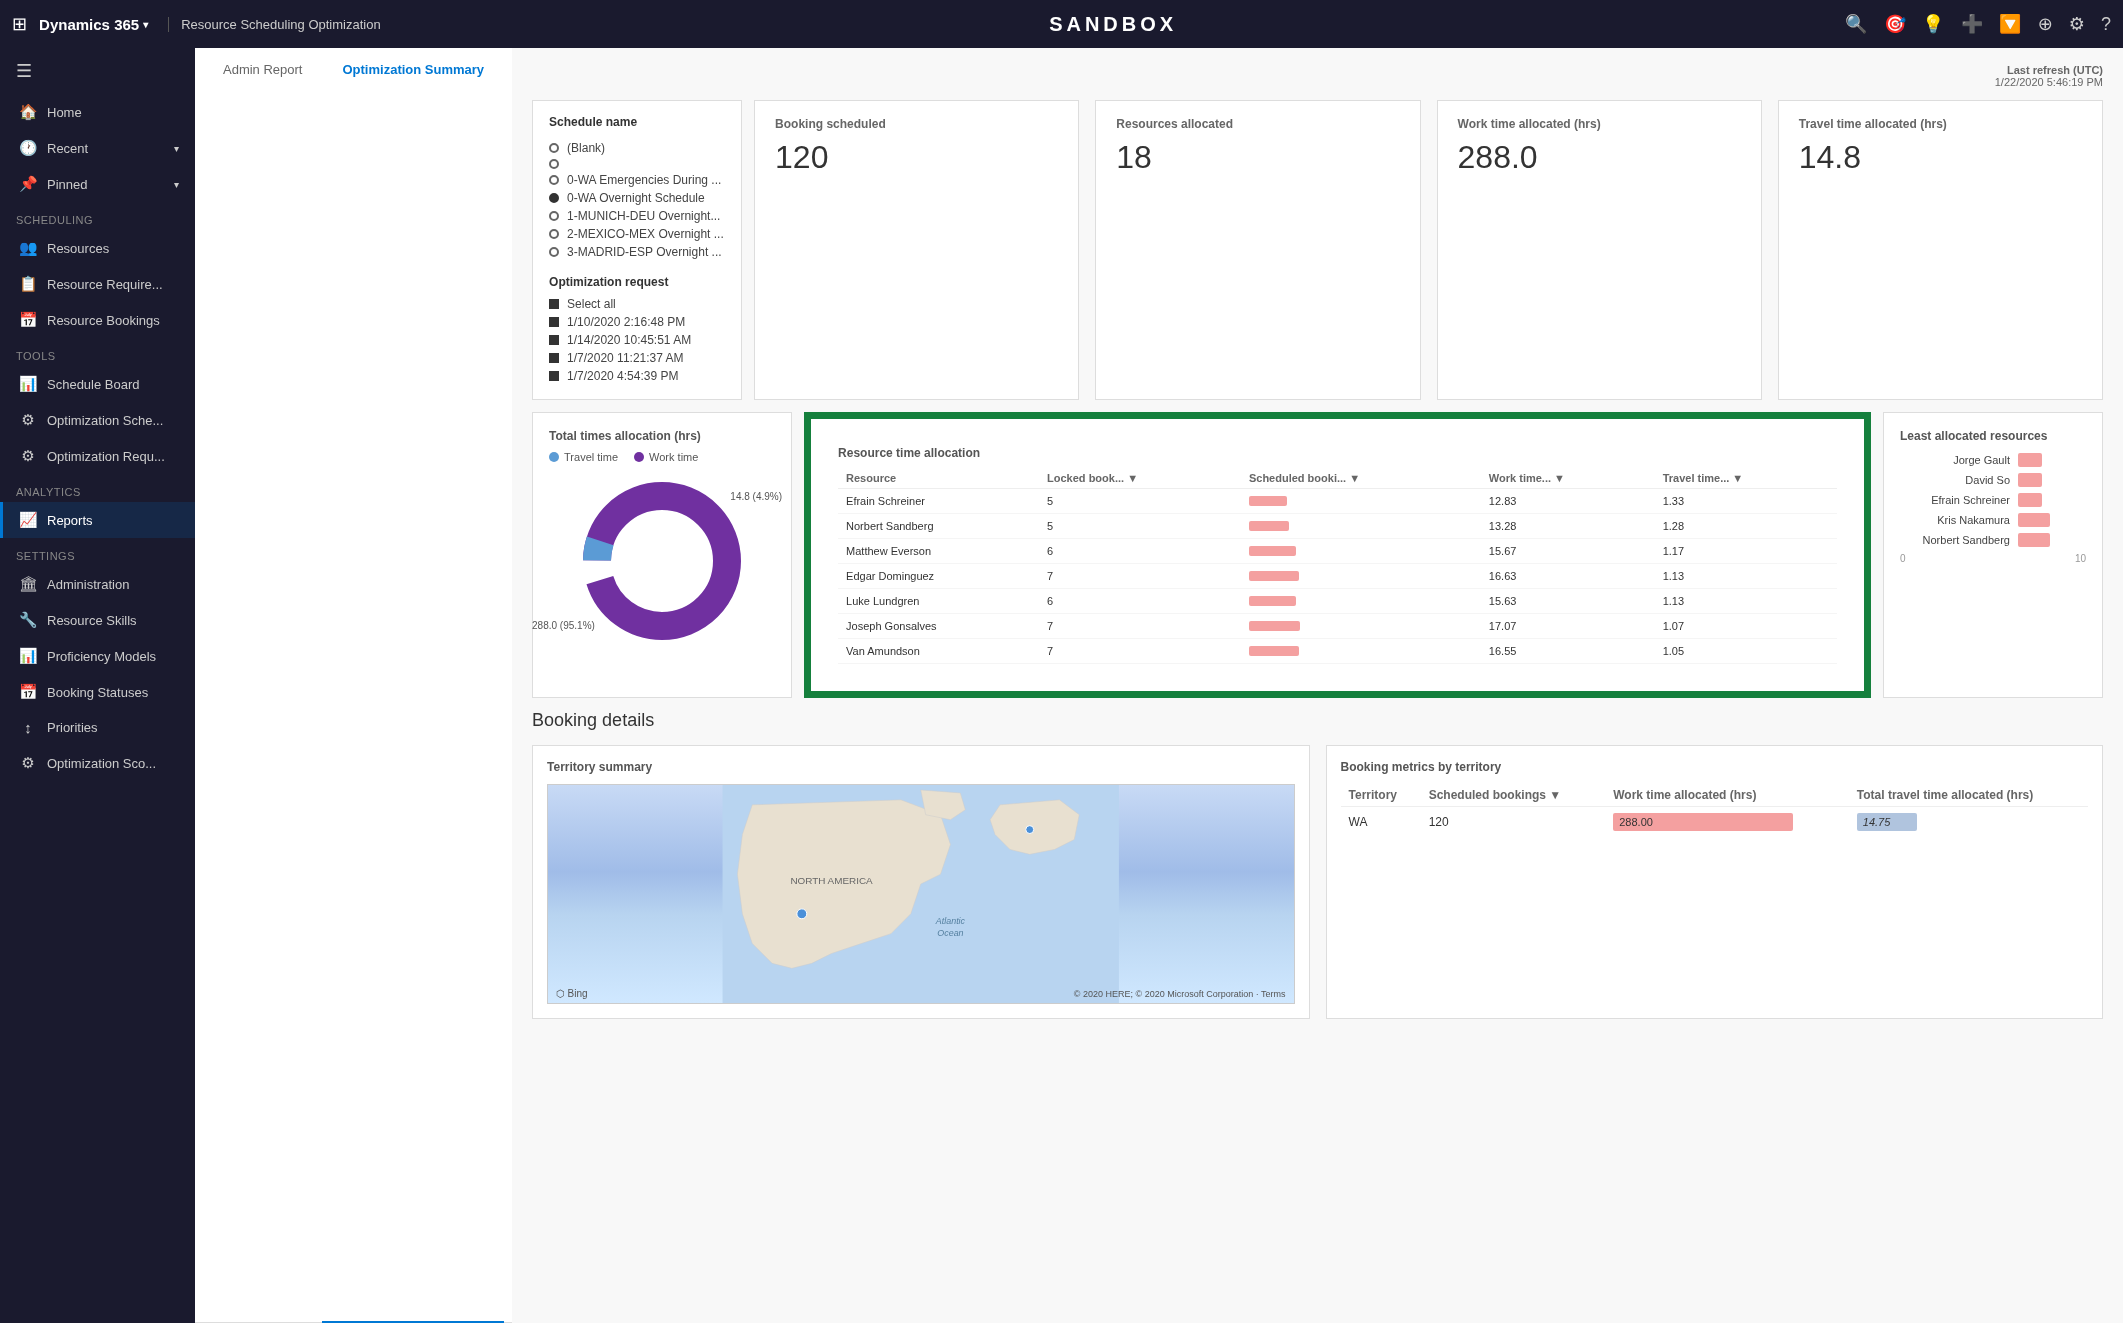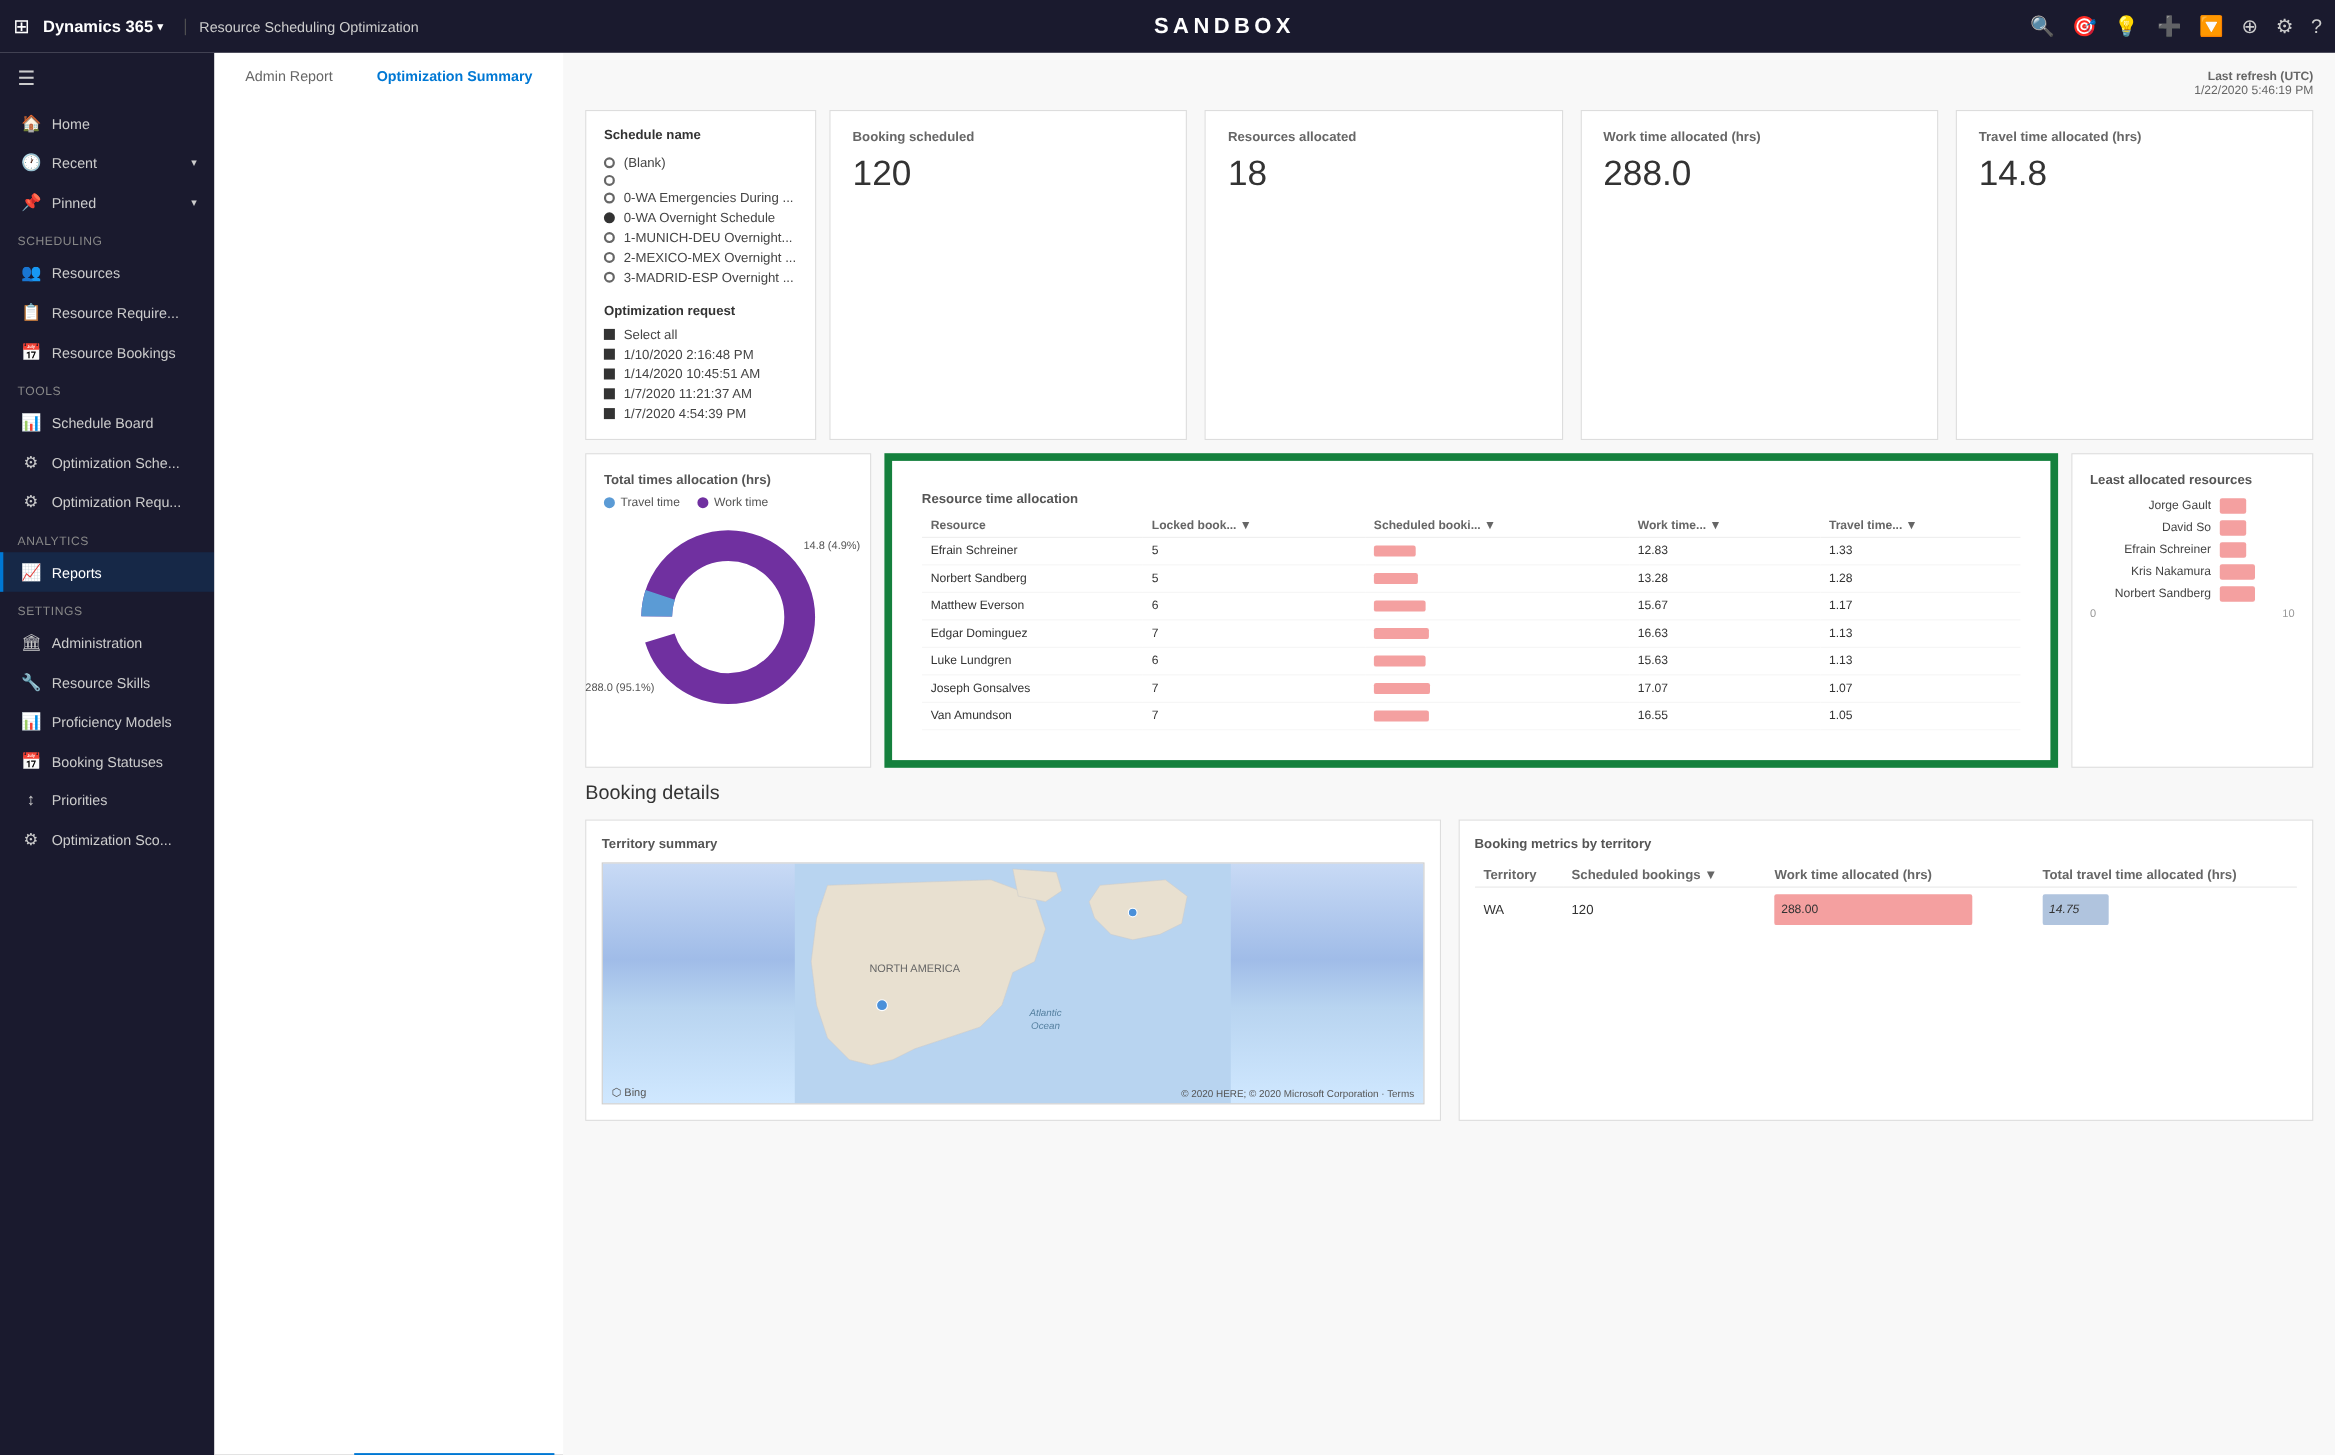--- a/index.html
+++ b/index.html
@@ -122,21 +122,21 @@
     .bing-logo { position: absolute; bottom: 4px; left: 8px; font-size: 10px; color: #555; }
     .map-copyright { position: absolute; bottom: 4px; right: 8px; font-size: 9px; color: #555; }
 
     
     .metrics-card { background: #fff; border: 1px solid #ddd; padding: 14px; flex: 1; }
     .metrics-card h4 { font-size: 12px; color: #555; margin-bottom: 10px; font-weight: 600; }
     .metrics-table { width: 100%; border-collapse: collapse; font-size: 12px; }
     .metrics-table th { text-align: left; color: #666; font-weight: 600; padding: 4px 8px; border-bottom: 1px solid #eee; }
     .metrics-table td { padding: 6px 8px; color: #333; }
     .metric-bar-wrap { display: flex; align-items: center; gap: 6px; }
-    .metric-bar { height: 28px; border-radius: 2px; display: flex; align-items: center; padding: 0 6px; font-size: 11px; color: #333; }
+    .metric-bar { height: 18px; border-radius: 2px; display: flex; align-items: center; padding: 0 6px; font-size: 11px; color: #333; }
     .metric-bar-pink { background: #f4a0a0; }
     .metric-bar-blue { background: #b0c4de; }
 
     
     .last-refresh { font-size: 11px; color: #666; text-align: right; margin-bottom: 12px; }
     .last-refresh strong { font-weight: 600; }
 
     
     ::-webkit-scrollbar { width: 6px; height: 6px; }
     ::-webkit-scrollbar-track { background: #f1f1f1; }

